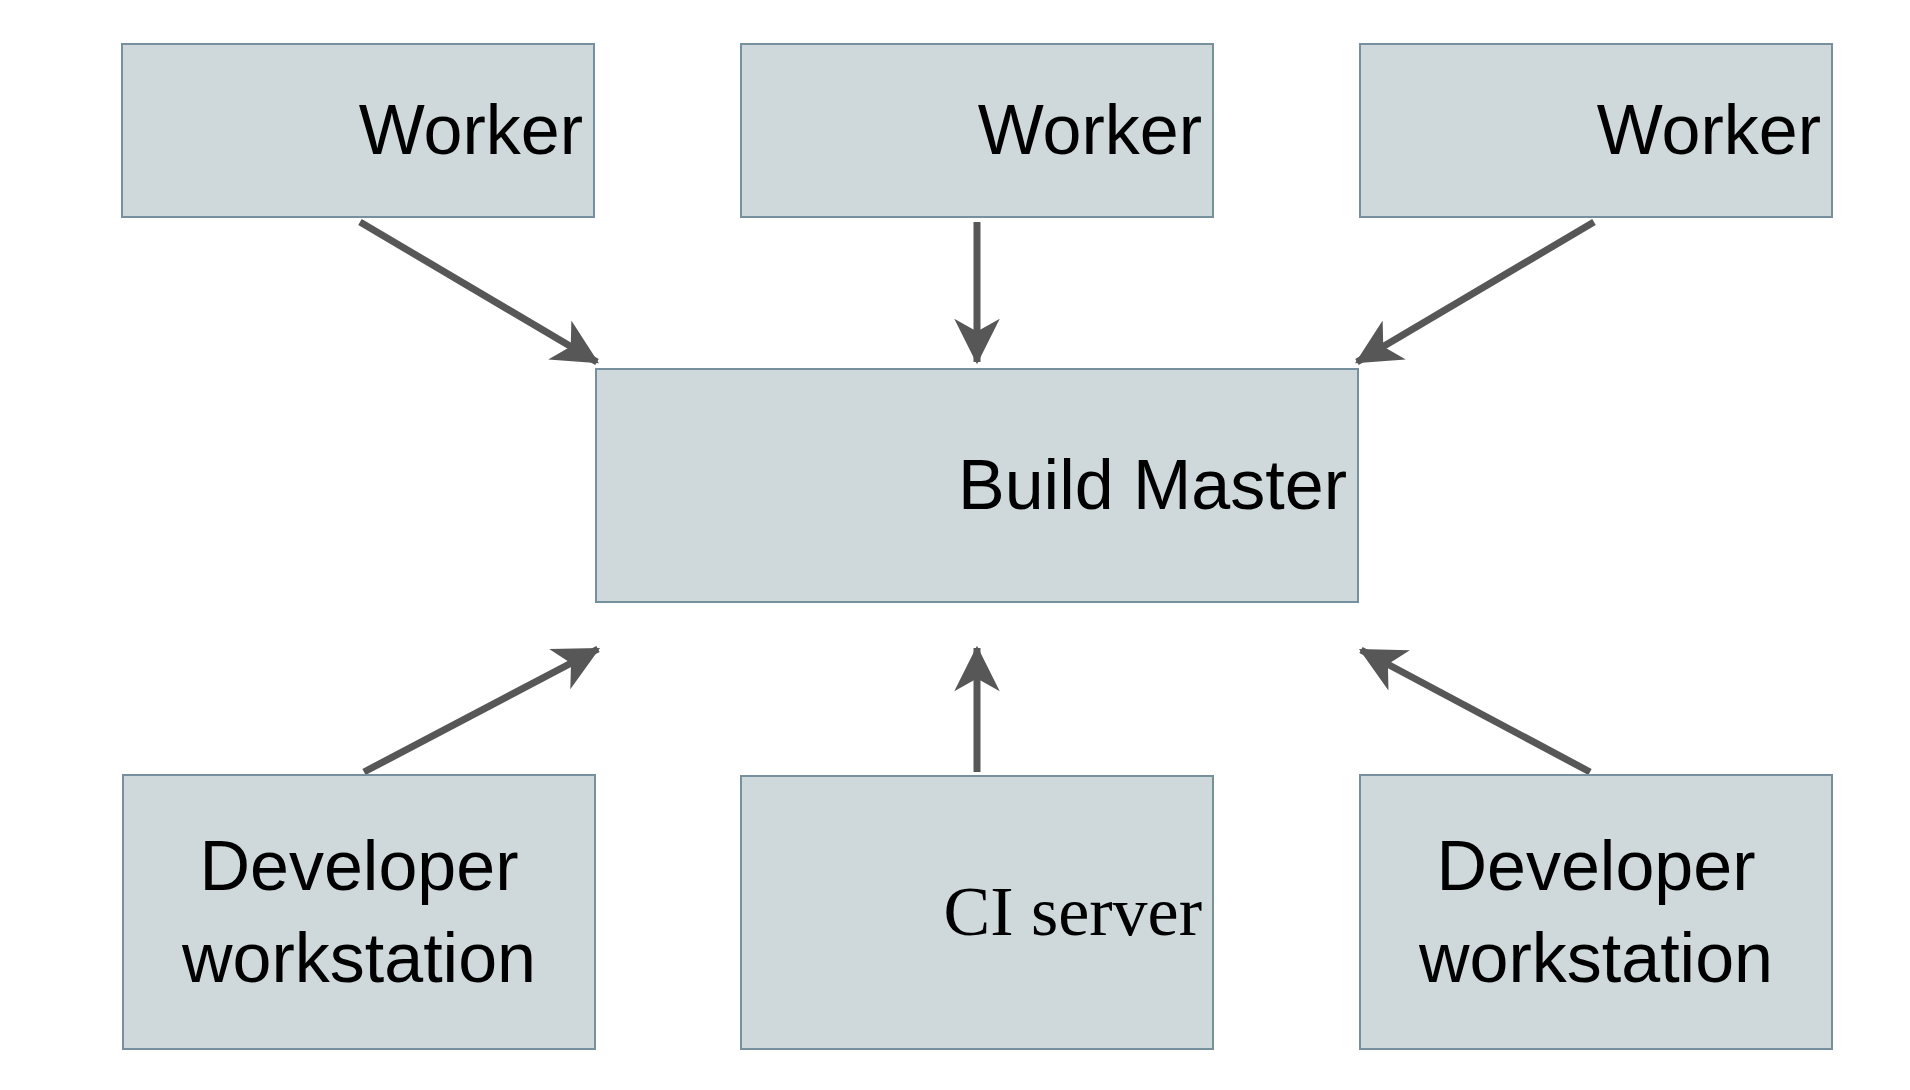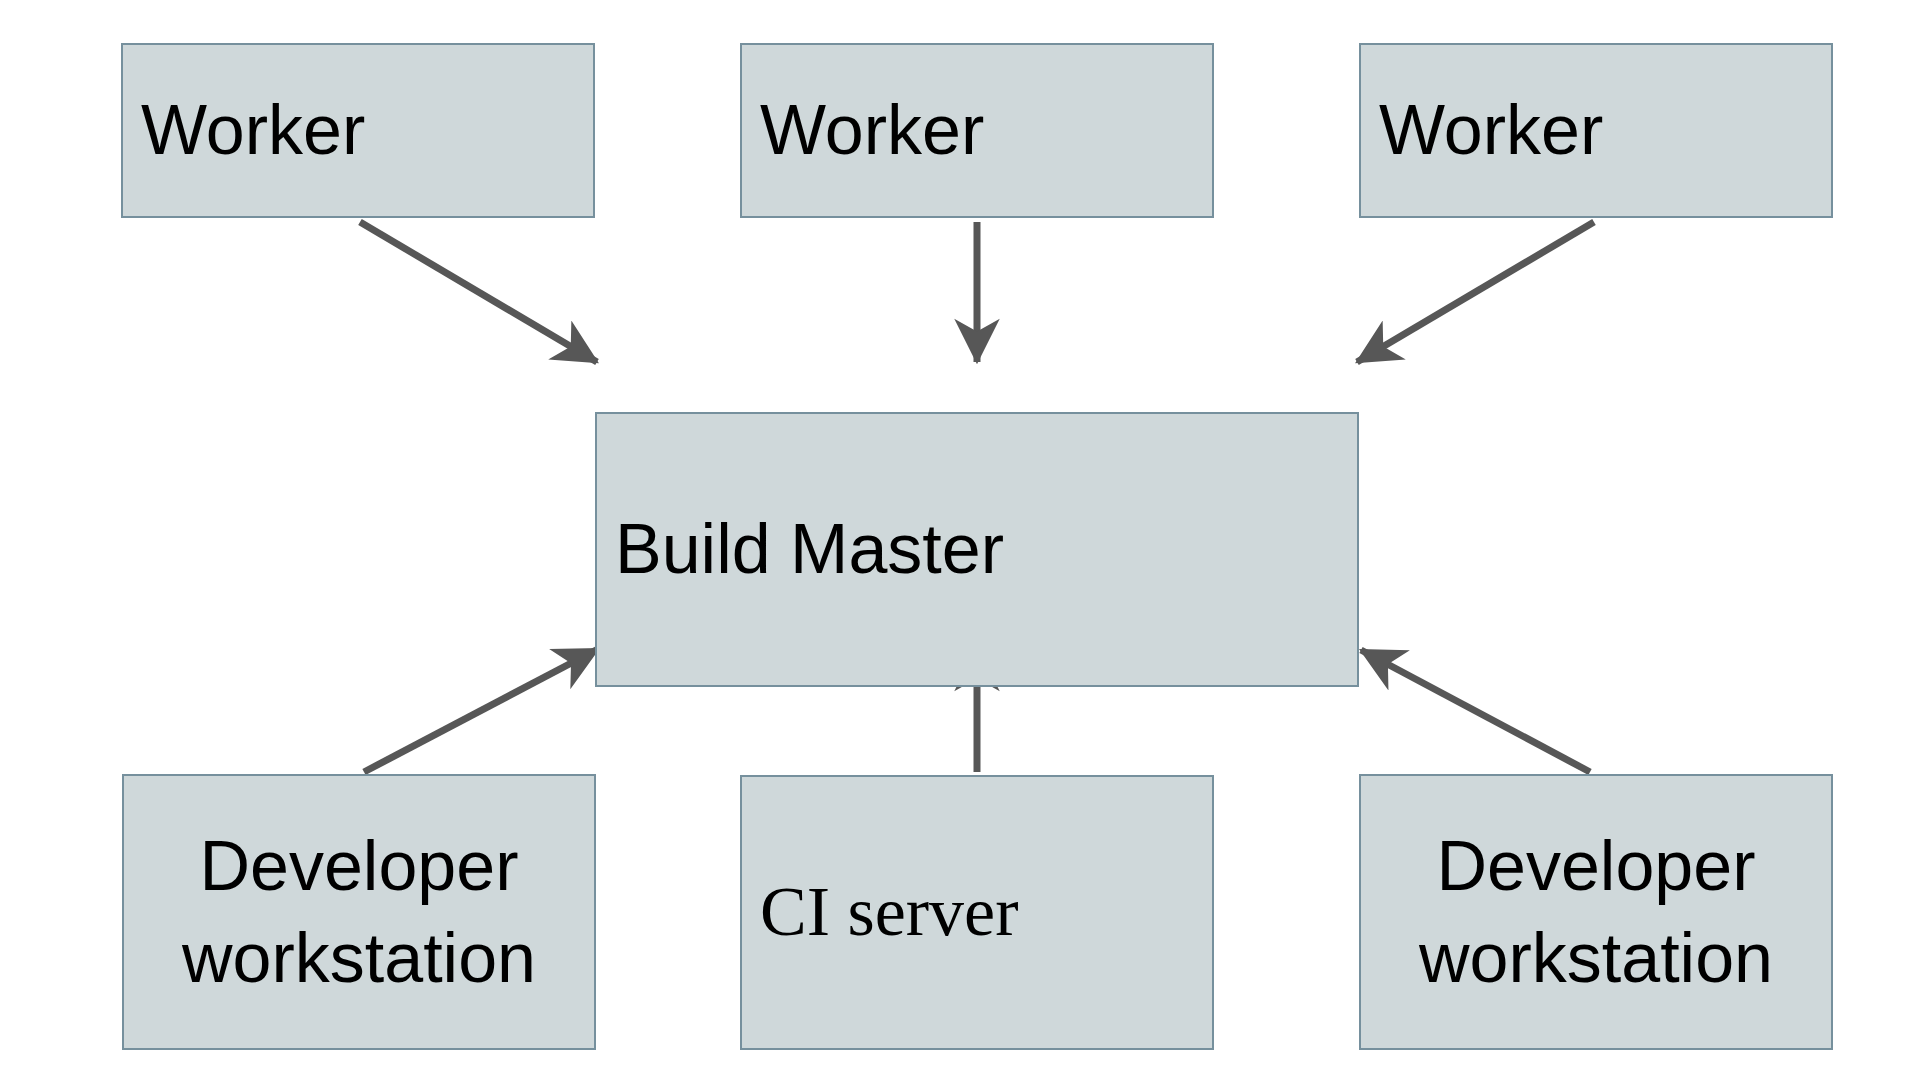--- a/index.html
+++ b/index.html
@@ -11,34 +11,34 @@
   }
   html,body{margin:0;padding:0;background:var(--bg);}
   body{width:1910px;height:1090px;position:relative;overflow:hidden;
        font-family:"Liberation Sans", sans-serif;}
   .canvas{position:absolute;inset:0;}
   .node{
     position:absolute;
     background:var(--node-fill);
     border:2px solid var(--node-border);
     box-sizing:border-box;
-    display:flex;align-items:center;justify-content:flex-start;
+    display:flex;align-items:center;justify-content:flex-end;
     text-align:center;
     color:var(--text);
     font-size:70px;
     line-height:1.32;
-    padding:0 18px;
+    padding:0 10px;
   }
   .node span{display:block;}
   
   .n-worker-1{left:121px;top:43px;width:474px;height:175px;}
   .n-worker-2{left:740px;top:43px;width:474px;height:175px;}
   .n-worker-3{left:1359px;top:43px;width:474px;height:175px;}
   
-  .n-build-master{left:595px;top:368px;width:764px;height:275px;margin-top:44px;}
+  .n-build-master{left:595px;top:368px;width:764px;height:235px;}
   
   .n-dev-left{left:122px;top:774px;width:474px;height:276px;}
   .n-ci-server{left:740px;top:775px;width:474px;height:275px;font-family:Liberation Serif, serif;}
   .n-dev-right{left:1359px;top:774px;width:474px;height:276px;}
   svg.arrows{position:absolute;left:0;top:0;width:1910px;height:1090px;pointer-events:none;}
 </style>
 </head>
 <body>
 
 <div class="canvas">

